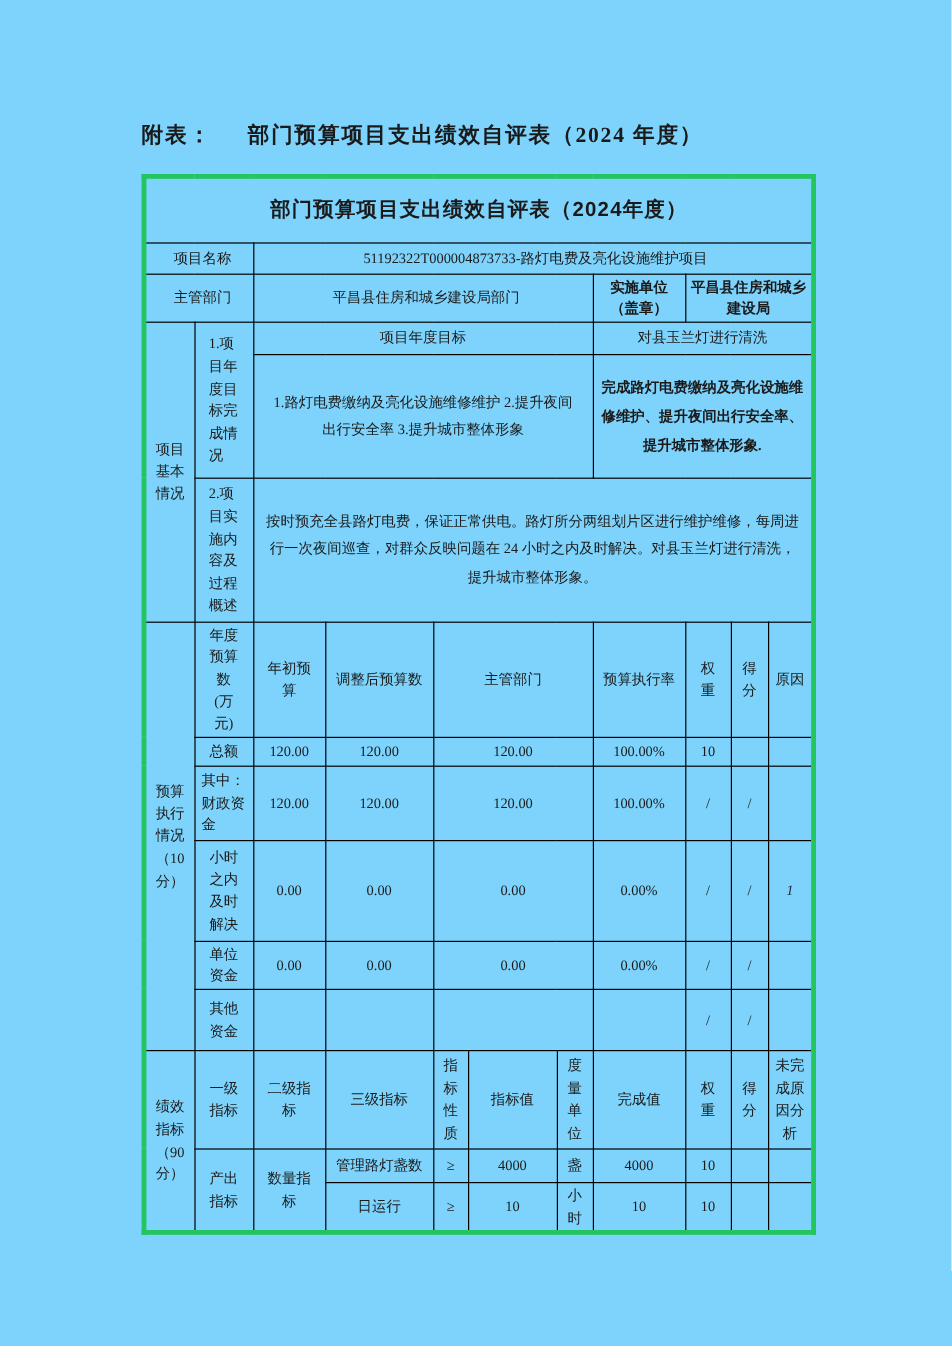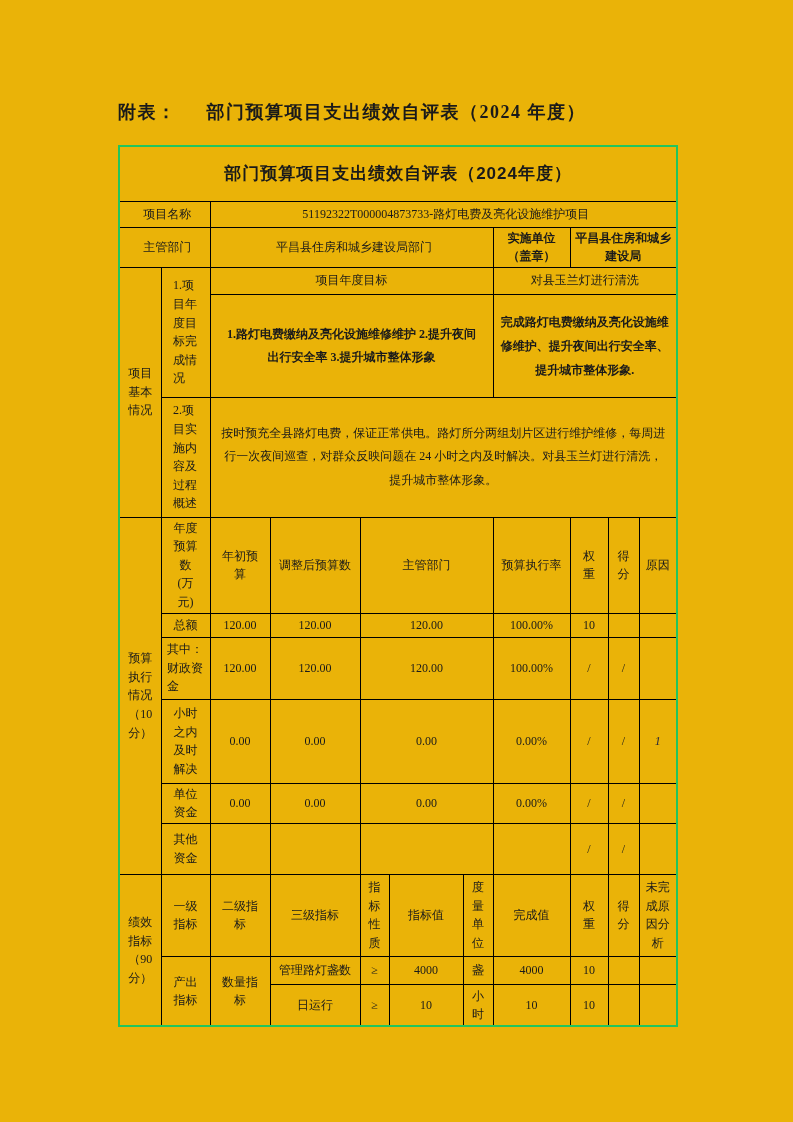--- a/index.html
+++ b/index.html
@@ -1,54 +1,54 @@
 <!DOCTYPE html>
 <html><head>
 <meta charset="utf-8">
 <style>
   html,body{margin:0;padding:0;background:#ffffff;}
   .page{
     position:relative;
     width:793px;height:1122px;
-    background:#eab308;
+    background:#7dd3fc;
     font-family:"Liberation Serif", serif;
     color:#1a1a1a;
     overflow:hidden;
   }
   .doc-heading{
     position:absolute;left:118px;top:100px;
     font-size:18px;font-weight:bold;letter-spacing:1.5px;
     white-space:nowrap;
   }
   .doc-heading .prefix{margin-right:30px;}
   table.selfeval{
     position:absolute;left:118px;top:145px;
     width:558px;
     border-collapse:collapse;table-layout:fixed;
-    border:2px solid #22c55e;
+    border:4px solid #22c55e;
     font-size:12px;line-height:1.55;
   }
   table.selfeval td{
     border:1px solid #000;
     padding:1px 2px;
     text-align:center;vertical-align:middle;
     word-break:break-all;
     overflow:hidden;
   }
   .title-cell{
     font-family:"Liberation Sans", sans-serif;
     font-size:17px;font-weight:bold;letter-spacing:1px;
   }
   .lft{text-align:left;padding-left:7px !important;margin-left:40px;}
   .bold{font-weight:bold;}
   .para{
     text-align:left;padding:2px 8px !important;
     line-height:1.95;
   }
-  .para-goal{text-align:left;padding:2px 16px !important;line-height:1.9;font-weight:bold;}
+  .para-goal{text-align:left;padding:2px 16px !important;line-height:1.9;}
   .completion{
     text-align:left;padding:2px 6px !important;
     font-weight:bold;line-height:2.0;
   }
   
   .w1{width:14px;margin:0 auto;}
   .w2{width:26px;margin:0 auto;}
   .w2b{width:25px;margin:0 auto;text-align:left;}
   .w3{width:38px;margin:0 auto;}
   .w4{width:52px;margin:0 auto;}

